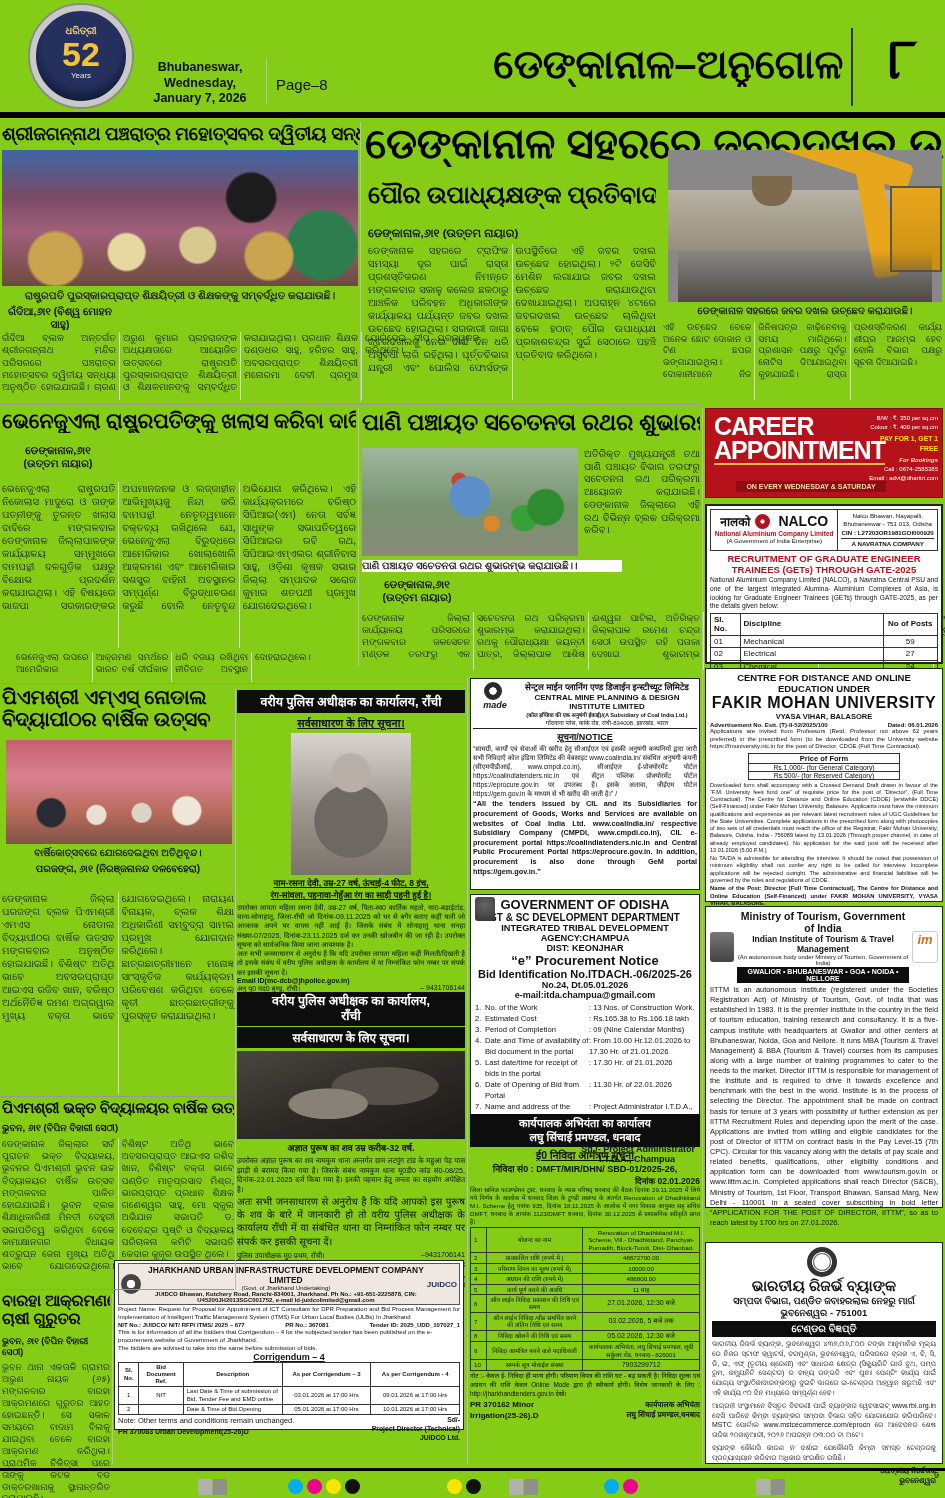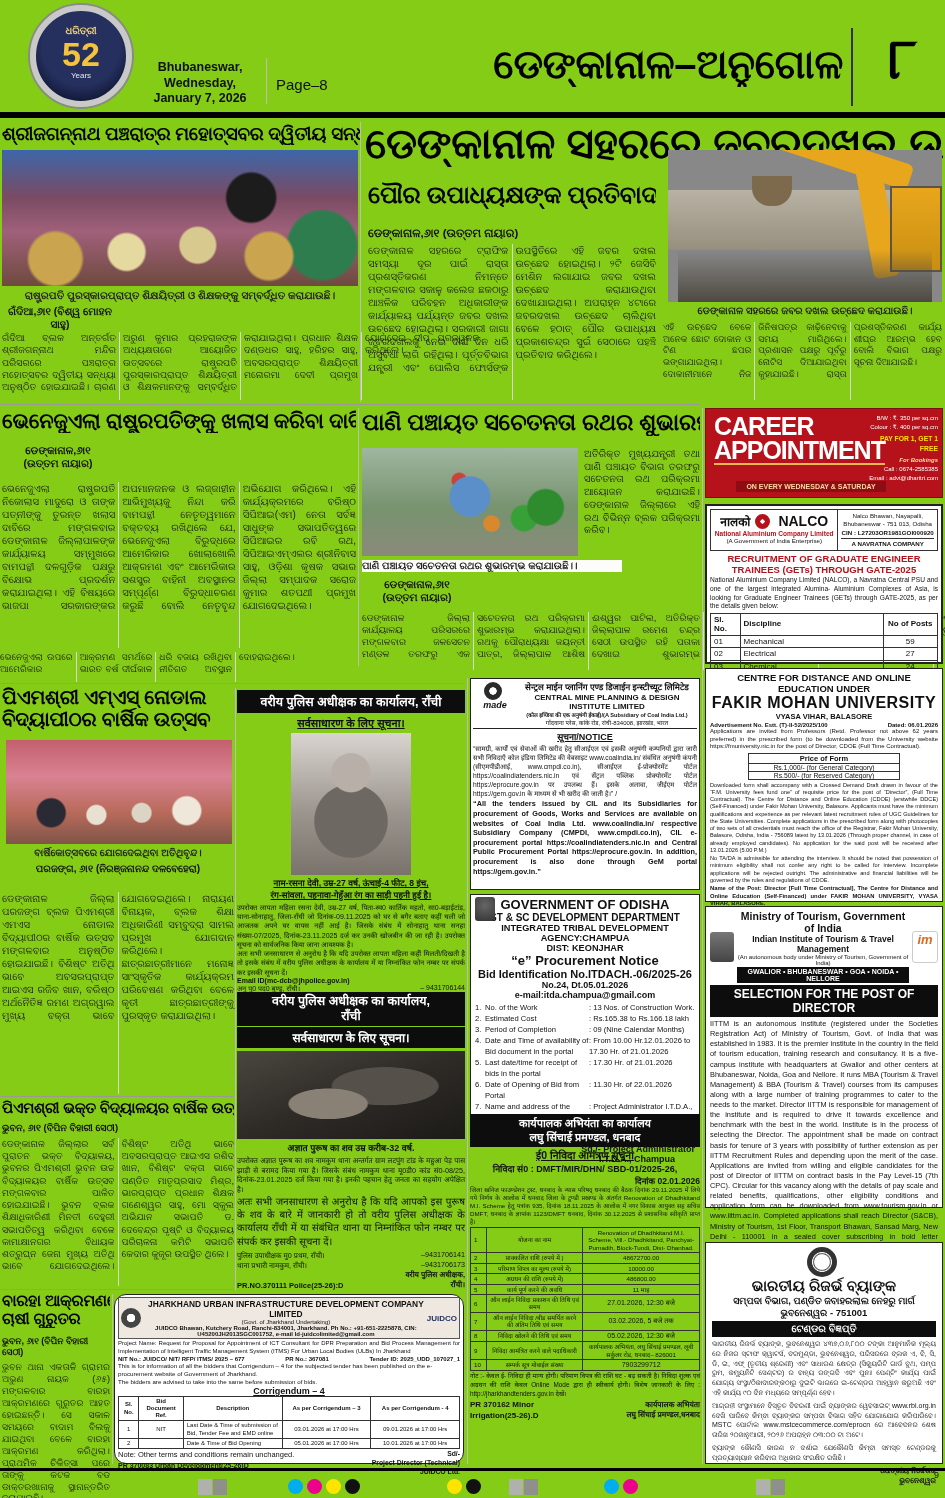--- a/index.html
+++ b/index.html
@@ -86,21 +86,21 @@
     <div class="abs body-txt cols3" style="left:663px;top:322px;width:279px;height:78px;font-size:9px;">ଏହି ଉଚ୍ଛେଦ ବେଳେ ଅନେକ ଛୋଟ ଦୋକାନ ଓ ଟିଣ ଛପର ଭଙ୍ଗାଯାଇଥିଲା। ଦୋକାନୀମାନେ ନିଜ ଜିନିଷପତ୍ର କାଢ଼ିନେବାକୁ ସମୟ ମାଗିଥିଲେ। ପ୍ରଶାସନ ପକ୍ଷରୁ ପୂର୍ବରୁ ନୋଟିସ ଦିଆଯାଇଥିବା କୁହାଯାଇଛି। ରାସ୍ତା ପ୍ରଶସ୍ତିକରଣ କାର୍ଯ୍ୟ ଶୀଘ୍ର ଆରମ୍ଭ ହେବ ବୋଲି ବିଭାଗ ପକ୍ଷରୁ ସୂଚନା ଦିଆଯାଇଛି।</div>
   </div>
 
   <div>
     <div class="abs hl nw" style="left:2px;top:409px;width:354px;font-size:21px;">ଭେନେଜୁଏଲା ରାଷ୍ଟ୍ରପତିଙ୍କୁ ଖଲାସ କରିବା ଦାବିରେ ବିକ୍ଷୋଭ</div>
     <div class="abs byline c" style="left:2px;top:444px;width:112px;">
       <div>ଡେଙ୍କାନାଳ,୬ା୧</div>
       <div>(ଉତ୍ତମ ନାୟାର)</div>
     </div>
     <div class="abs body-txt cols3" style="left:2px;top:482px;width:354px;height:166px;">ଭେନେଜୁଏଲା ରାଷ୍ଟ୍ରପତି ନିକୋଲାସ ମାଦୁରୋ ଓ ତାଙ୍କ ପତ୍ନୀଙ୍କୁ ତୁରନ୍ତ ଖଲାସ ଦାବିରେ ମଙ୍ଗଳବାର ଡେଙ୍କାନାଳ ଜିଲ୍ଲାପାଳଙ୍କ କାର୍ଯ୍ୟାଳୟ ସମ୍ମୁଖରେ ବାମପନ୍ଥୀ ଦଳଗୁଡ଼ିକ ପକ୍ଷରୁ ବିକ୍ଷୋଭ ପ୍ରଦର୍ଶନ କରାଯାଇଥିଲା। ଏହି ବିଷୟରେ ଭାଜପା ସରକାରଙ୍କର ଅପମାନଜନକ ଓ ଲଜ୍ଜାହୀନ ଆଭିମୁଖ୍ୟକୁ ନିନ୍ଦା କରି ବାମପନ୍ଥୀ ନେତୃତ୍ୱମାନେ ବକ୍ତବ୍ୟ ରଖିଥିଲେ ଯେ, ଭେନେଜୁଏଲା ବିରୁଦ୍ଧରେ ଆମେରିକାର ଖୋଲାଖୋଲି ଆକ୍ରମଣ ଏବଂ ଆମେରିକାର ସଶସ୍ତ୍ର ବାହିନୀ ଅବସ୍ଥାନର ସମ୍ପୂର୍ଣ୍ଣ ବିରୁଦ୍ଧାଚରଣ କରୁଛି ବୋଲି ନେତୃବୃନ୍ଦ ଅଭିଯୋଗ କରିଥିଲେ। ଏହି କାର୍ଯ୍ୟକ୍ରମରେ ବରିଷ୍ଠ ସିପିଆଇ(ଏମ) ନେତା ସର୍ବଜ୍ଞ ସାଧୁଙ୍କ ସଭାପତିତ୍ୱରେ ସିପିଆଇର ରବି ରଥ, ସିପିଆଇଏମ୍‌ଏଲର ଶ୍ରୀନିବାସ ସାହୁ, ଓଡ଼ିଶା କୃଷକ ସଭାର ଜିଲ୍ଲା ସମ୍ପାଦକ ସରୋଜ କୁମାର ଶତପଥୀ ପ୍ରମୁଖ ଯୋଗଦେଇଥିଲେ।</div>
-    <div class="abs body-txt cols3" style="left:0;top:652px;width:232px;height:30px;font-size:9px;">ଭେନେଜୁଏଲା ଉପରେ ଆମେରିକାର ଆକ୍ରମଣ ସମର୍ଥରେ ଭାରତ ବର୍ଷ ଦୀର୍ଘକାଳ ଧରି ବଜାୟ ରଖିଥିବା ନୀତିଗତ ଅବସ୍ଥାନ ଦୋହରାଇଥିଲେ।</div>
+    <div class="abs body-txt cols3" style="left:16px;top:652px;width:232px;height:30px;font-size:9px;">ଭେନେଜୁଏଲା ଉପରେ ଆମେରିକାର ଆକ୍ରମଣ ସମର୍ଥରେ ଭାରତ ବର୍ଷ ଦୀର୍ଘକାଳ ଧରି ବଜାୟ ରଖିଥିବା ନୀତିଗତ ଅବସ୍ଥାନ ଦୋହରାଇଥିଲେ।</div>
   </div>
 
   <div>
     <div class="abs hl nw" style="left:362px;top:410px;width:338px;font-size:23px;">ପାଣି ପଞ୍ଚାୟତ ସଚେତନତା ରଥର ଶୁଭାରମ୍ଭ</div>
     <div class="abs photo" style="left:362px;top:448px;width:216px;height:108px;background:
            radial-gradient(circle at 85% 55%,#2e8b2e 0 9%,transparent 10%),
            radial-gradient(circle at 75% 65%,#37a137 0 7%,transparent 8%),
            radial-gradient(circle at 50% 45%,#5b8fc9 0 16%,transparent 17%),
            radial-gradient(circle at 45% 30%,#c94436 0 5%,transparent 6%),
            radial-gradient(circle at 60% 70%,#d9882e 0 5%,transparent 6%),
@@ -211,21 +211,20 @@
     <div style="display:flex;align-items:center;">
       <div style="width:24px;height:30px;background:linear-gradient(180deg,#777,#444);border-radius:3px;margin-right:3px;"></div>
       <div style="flex:1;text-align:center;">
         <div class="b" style="font-size:10.5px;">Ministry of Tourism, Government of India</div>
         <div class="b" style="font-size:8.5px;">Indian Institute of Tourism &amp; Travel Management</div>
         <div style="font-size:6px;">(An autonomous body under Ministry of Tourism, Government of India)</div>
         <div class="blackbar" style="font-size:7px;padding:1px 0;margin-top:1px;">GWALIOR • BHUBANESWAR • GOA • NOIDA • NELLORE</div>
       </div>
       <div style="width:24px;height:30px;margin-left:3px;text-align:center;font-style:italic;color:#d86c1f;font-weight:bold;font-size:13px;border:1px solid #ccc;border-radius:3px;">im</div>
     </div>
-    <div class="blackbar" style="font-size:12px;padding:2px 0;margin-top:2px;">SELECTION FOR THE POST OF DIRECTOR</div>
     <div class="j" style="font-size:7.35px;line-height:1.38;margin-top:2px;">IITTM is an autonomous institute (registered under the Societies Registration Act) of Ministry of Tourism, Govt. of India that was established in 1983. It is the premier institute in the country in the field of tourism education, training research and consultancy. It is a five-campus institute with headquarters at Gwalior and other centers at Bhubaneswar, Noida, Goa and Nellore. It runs MBA (Tourism &amp; Travel Management) &amp; BBA (Tourism &amp; Travel) courses from its campuses along with a large number of training programmes to cater to the needs to the market. Director IITTM is responsible for management of the institute and is required to drive it towards excellence and benchmark with the best in the world. Institute is in the process of selecting the Director. The appointment shall be made on contract basis for tenure of 3 years with possibility of further extension as per IITTM Recruitment Rules and depending upon the merit of the case. Applications are invited from willing and eligible candidates for the post of Director of IITTM on contract basis in the Pay Level-15 (7th CPC). Circular for this vacancy along with the details of pay scale and related benefits, qualifications, other eligibility conditions and application form can be downloaded from www.tourism.gov.in or www.iittm.ac.in. Completed applications shall reach Director (S&amp;CB), Ministry of Tourism, 1st Floor, Transport Bhawan, Sansad Marg, New Delhi - 110001 in a sealed cover subscribing in bold letter “APPLICATION FOR THE POST OF DIRECTOR, IITTM”, so as to reach latest by 1700 hrs on 27.01.2026.</div>
   </div>
 
   <div class="abs adbox" style="left:705px;top:1242px;width:238px;height:222px;padding:4px 6px;">
     <div class="c">
       <span class="dot" style="width:26px;height:26px;background:radial-gradient(circle,#fff 40%,#555 45%,#fff 52%,#333 56%);border:2px solid #333;"></span>
     </div>
     <div class="b c" style="font-size:15px;">ଭାରତୀୟ ରିଜର୍ଭ ବ୍ୟାଙ୍କ</div>
     <div class="b c" style="font-size:9.5px;">ସମ୍ପଦା ବିଭାଗ, ପଣ୍ଡିତ ଜବାହରଲାଲ ନେହରୁ ମାର୍ଗ</div>
     <div class="b c" style="font-size:9.5px;">ଭୁବନେଶ୍ୱର - 751001</div>
@@ -471,21 +470,21 @@
 
   <div>
     <div class="abs hl" style="left:2px;top:1292px;width:108px;font-size:16px;">
       <div class="nw">ବାରହା ଆକ୍ରମଣରେ</div>
       <div class="nw">ଚାଷୀ ଗୁରୁତର</div>
     </div>
     <div class="abs byline" style="left:2px;top:1336px;width:108px;font-size:9px;">ଭୁବନ, ୬ା୧ (ବିପିନ ବିହାରୀ ସେଠୀ)</div>
     <div class="abs body-txt" style="left:2px;top:1362px;width:108px;height:104px;font-size:9.2px;">ଭୁବନ ଥାନା ଏକତାଳି ଗ୍ରାମର ଅଭୁଣ ନାୟକ (୬୫) ମଙ୍ଗଳବାର ବାରହା ଆକ୍ରମଣରେ ଗୁରୁତର ଆହତ ହୋଇଛନ୍ତି। ସେ ସକାଳ ସମୟରେ ବାଦାମ ବିଲକୁ ଯାଇଥିବା ବେଳେ ବାରହା ଆକ୍ରମଣ କରିଥିଲା। ପ୍ରାଥମିକ ଚିକିତ୍ସା ପରେ ତାଙ୍କୁ କଟକ ବଡ ଡାକ୍ତରଖାନାକୁ ସ୍ଥାନାନ୍ତରିତ କରାଯାଇଛି।</div>
   </div>
 
-  <div class="abs adbox" style="left:114px;top:1294px;width:350px;height:170px;padding:2px 3px;border-radius:12px;">
+  <div class="abs adbox" style="left:114px;top:1260px;width:350px;height:170px;padding:2px 3px;">
     <div style="display:flex;align-items:center;background:#efe8e0;border:1px solid #555;padding:1px 2px;">
       <span class="dot" style="width:16px;height:16px;background:radial-gradient(circle,#fff 35%,#444 40%);border:2px solid #444;"></span>
       <div style="flex:1;text-align:center;">
         <div class="b" style="font-size:8.4px;">JHARKHAND URBAN INFRASTRUCTURE DEVELOPMENT COMPANY LIMITED</div>
         <div style="font-size:6px;">(Govt. of Jharkhand Undertaking)</div>
         <div class="b" style="font-size:6px;">JUIDCO Bhawan, Kutchery Road, Ranchi-834001, Jharkhand. Ph No.: +91-651-2225878, CIN: U45200JH2013SGC001752, e-mail ld-juidcolimited@gmail.com</div>
       </div>
       <span class="b" style="font-size:8px;color:#1b2a5c;">JUiDCO</span>
     </div>
     <div class="j" style="font-size:6px;line-height:1.3;margin-top:1px;">Project Name: Request for Proposal for Appointment of ICT Consultant for DPR Preparation and Bid Process Management for Implementation of Intelligent Traffic Management System (ITMS) For Urban Local Bodies (ULBs) In Jharkhand</div>

